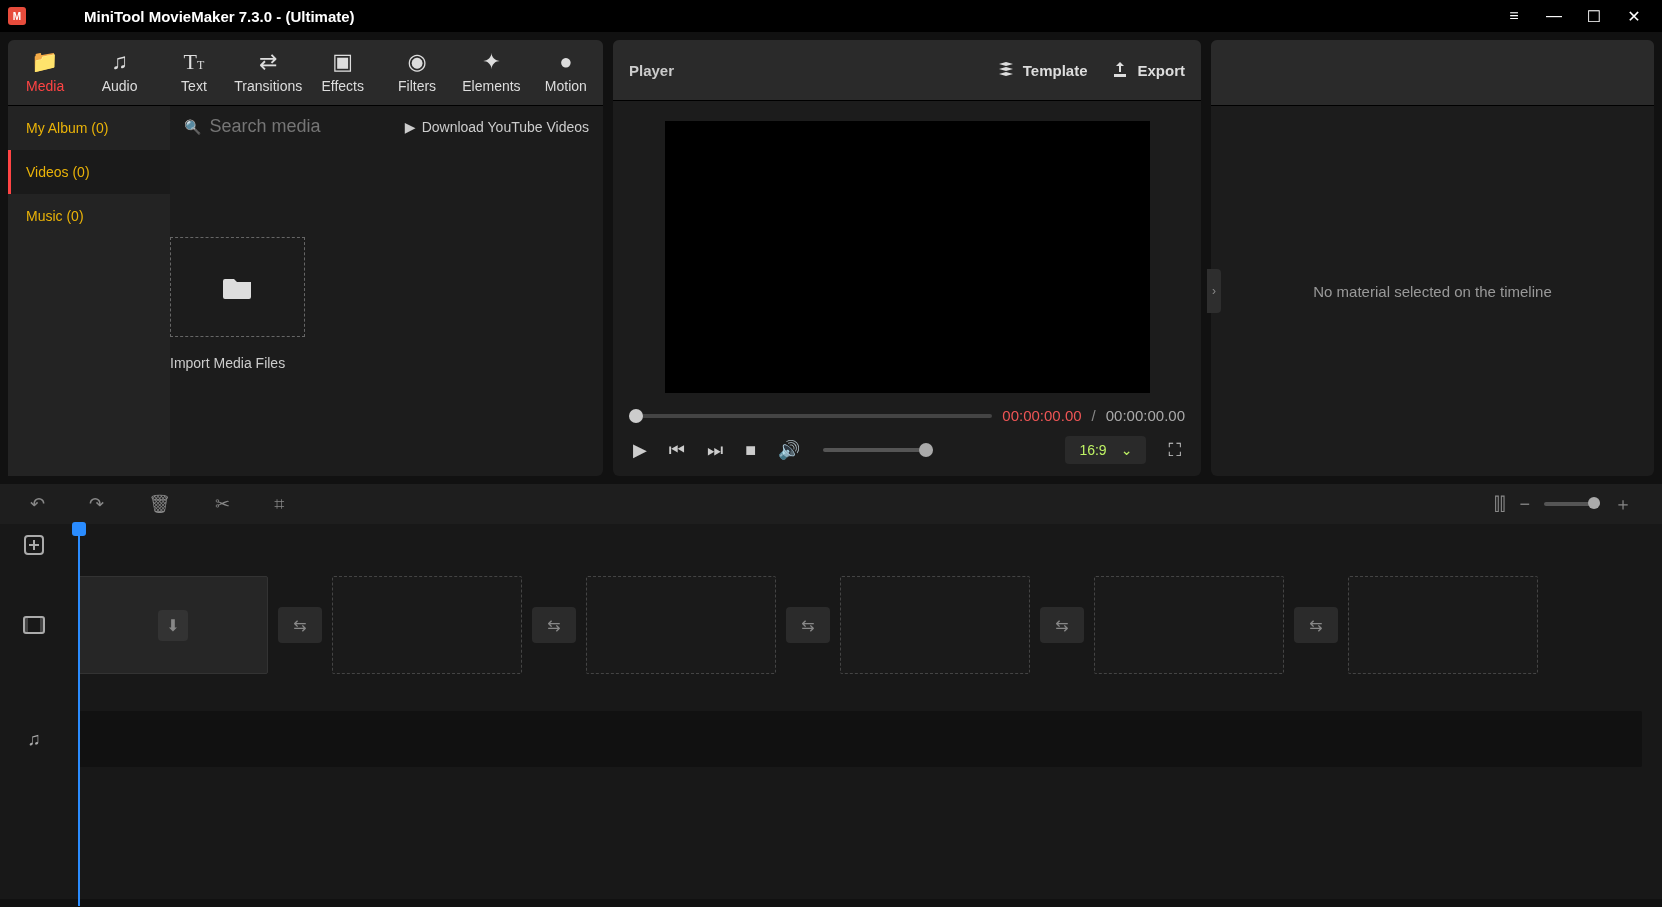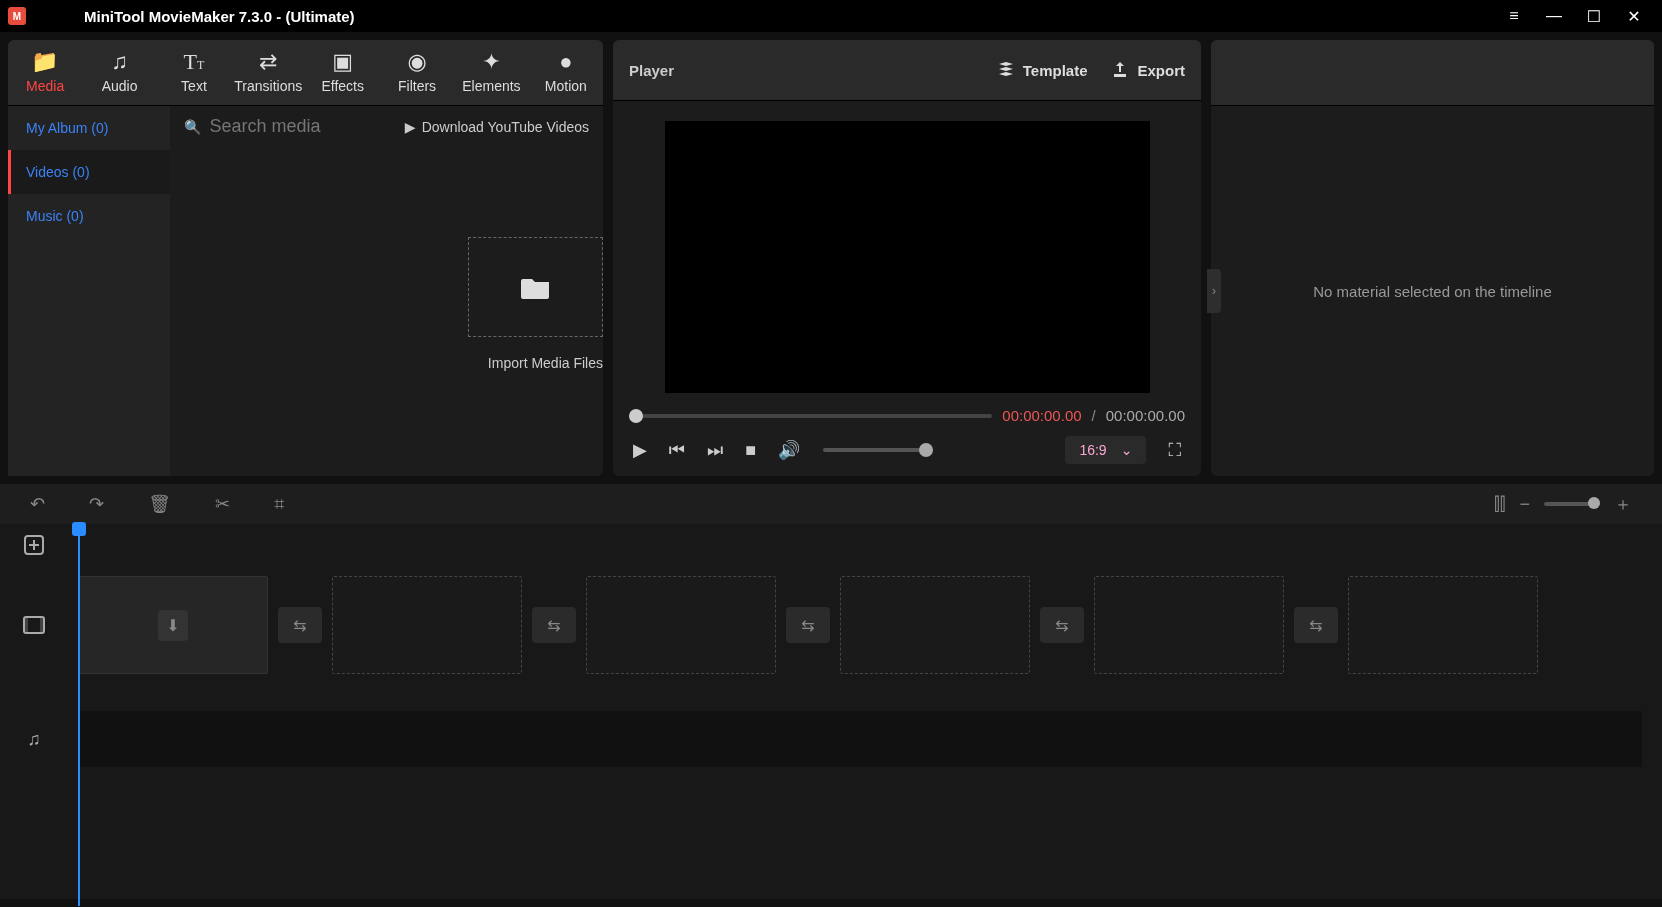--- a/index.html
+++ b/index.html
@@ -57,28 +57,28 @@
   padding-top: 8px;
   cursor: pointer;
   color: #ddd;
   font-size: 14px;
 }
 .tabbar .tab.active { color: #f44; }
 .tabbar .tab .ticon { display:block; font-size:22px; height:28px; line-height:28px;}
 .tabbar .tab .tlabel { display:block; margin-top:2px;}
 .media-body { flex:1; display:flex; }
 .media-sidebar { width:162px; background:#232323; }
-.ms-item { padding:14px 18px; color:#3b82f6; cursor:pointer; font-size:14px;}
+.ms-item { padding:14px 18px; color:#eab308; cursor:pointer; font-size:14px;}
 .ms-item.active { background:#1a1a1a; border-left:3px solid #f44; padding-left:15px;}
 .media-content { flex:1; display:flex; flex-direction:column;}
 .media-top { display:flex; align-items:center; padding:10px 14px; gap:10px; }
 .search-wrap { flex:1; display:flex; align-items:center; color:#888; gap:8px;}
 .search-input { background:transparent; border:none; color:#888; font-size:18px; outline:none; width:150px;}
 .dl-yt { color:#ccc; font-size:14px; cursor:pointer; display:flex; align-items:center; gap:6px;}
-.import-area { flex:1; display:flex; flex-direction:column; align-items:flex-end; justify-content:flex-start; padding-top:90px;}
+.import-area { flex:1; display:flex; flex-direction:column; align-items:flex-start; justify-content:flex-start; padding-top:90px;}
 .import-box { width:135px; height:100px; border:1px dashed #666; display:flex; align-items:center; justify-content:center; cursor:pointer;}
 .import-box .foldericon { font-size:28px; color:#ddd;}
 .import-label { margin-top:18px; color:#ccc; font-size:14px;}
 
 .player-panel { width:588px; display:flex; flex-direction:column; }
 .player-header { height:66px; display:flex; align-items:center; padding:0 16px; background:#2a2a2a; border-radius:6px 6px 0 0; border-bottom:1px solid #000;font-weight:bold;}
 .player-header .ph-title { color:#ccc; font-size:15px;}
 .player-header .spacer{flex:1;}
 .ph-btn { display:flex; align-items:center; gap:8px; color:#ddd; cursor:pointer; margin-left:24px; font-size:15px;}
 .player-body { flex:1; display:flex; flex-direction:column; align-items:center; padding:12px;}
@@ -87,21 +87,21 @@
 .seek-bar { flex:1; height:4px; background:#444; position:relative; border-radius:2px;}
 .seek-dot{position:absolute; left:0; top:-5px; width:14px; height:14px; background:#ccc; border-radius:50%;}
 .time-cur{color:#e55; font-size:15px;}
 .time-div{color:#888; font-size:15px;}
 .time-tot{color:#aaa; font-size:15px;}
 .controls-row { width:100%; display:flex; align-items:center; gap:22px; padding:12px 8px 0;}
 .ctrl-btn { color:#ccc; cursor:pointer; font-size:18px;}
 .vol-bar { width:110px; height:4px; background:#555; position:relative; border-radius:2px;}
 .vol-dot{position:absolute; right:0; top:-5px; width:14px;height:14px; background:#aaa; border-radius:50%;}
 .ctrl-spacer{flex:1;}
-.aspect-sel { background:#2a2a2a; padding:6px 14px; border-radius:4px; color:#f9a8d4; display:flex; gap:14px; align-items:center; cursor:pointer; font-size:14px;}
+.aspect-sel { background:#2a2a2a; padding:6px 14px; border-radius:4px; color:#bef264; display:flex; gap:14px; align-items:center; cursor:pointer; font-size:14px;}
 
 .props-panel { flex:1; display:flex; flex-direction:column;}
 .props-header{height:66px; background:#2a2a2a; border-radius:6px 6px 0 0; border-bottom:1px solid #000;}
 .props-body{flex:1; display:flex; align-items:center; justify-content:center; color:#999; font-size:15px; position:relative;}
 .props-expand { position:absolute; left:-4px; top:50%; transform:translateY(-50%); width:14px; height:44px; background:#2e2e2e; border-radius:0 4px 4px 0; display:flex;align-items:center;justify-content:center;color:#888;cursor:pointer;font-size:12px;}
 
 .timeline-toolbar { height:40px; background:#1e1e1e; display:flex; align-items:center; padding:0 30px; gap:44px;}
 .tl-btn { color:#888; font-size:18px; cursor:pointer;}
 .tl-toolbar-spacer{flex:1;}
 .zoom-group{display:flex;align-items:center;gap:14px;color:#aaa;}

